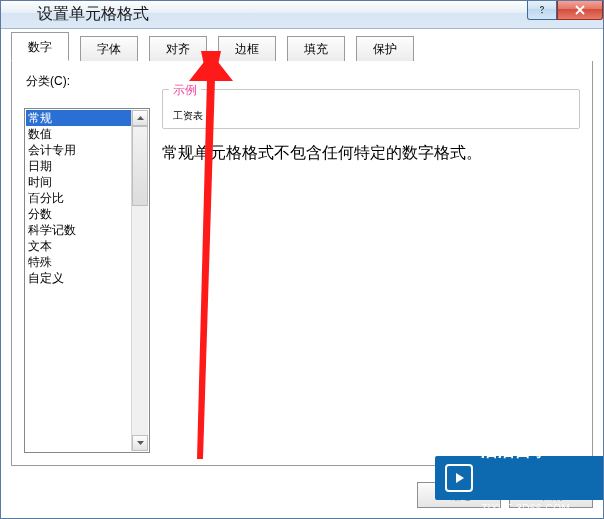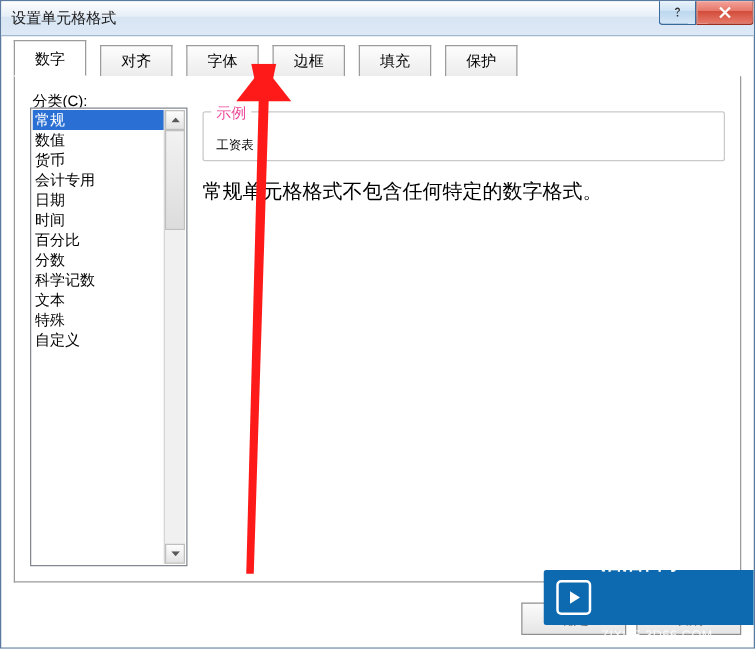--- a/index.html
+++ b/index.html
@@ -1,30 +1,30 @@
 <!DOCTYPE html>
 <html><head>
 <meta charset="utf-8">
 <style>
   html,body{margin:0;padding:0;font-family:"Microsoft YaHei","SimSun",Tahoma,sans-serif;font-size:12px;color:#000;background:#fff;}
   .window{width:604px;height:519px;position:relative;background:#fff;border:1px solid #5a7aa0;box-sizing:border-box;overflow:hidden;}
   .titlebar{height:27px;background:linear-gradient(#fdfefe,#e6eef7 45%,#d7e4f2 46%,#dde9f7);border-bottom:1px solid #9fb7cf;display:flex;align-items:center;padding:0 0 0 8px;position:relative;}
-  .titlebar .title{font-size:12px;color:#1a1a1a;}
+  .titlebar .title{font-size:16px;color:#1a1a1a;margin-left:28px;}
   .win-btns{position:absolute;right:0;top:-1px;display:flex;}
   .win-btn{width:28px;height:19px;border:1px solid #3a6a9b;border-top:none;background:linear-gradient(#eaf3fb,#cfe3f5 45%,#bcd7ee 46%,#d4e6f6);display:flex;align-items:center;justify-content:center;}
   .win-btn.help{border-radius:0 0 0 3px;}
   .win-btn.close{width:44px;background:linear-gradient(#f5a8a0,#e6786a 45%,#d24b3a 46%,#e77a6a);border-color:#9a2f1f;border-radius:0 0 3px 0;}
   .win-btn svg{display:block;}
   .body{position:absolute;left:10px;right:10px;top:36px;bottom:10px;}
   .tabs{display:flex;height:24px;align-items:flex-end;gap:12px;}
   .tab{border:1px solid #9b9b9b;border-bottom:none;background:linear-gradient(#fdfdfd,#ececec);padding:4px 16px 3px;margin-right:-1px;font-size:12px;color:#000;cursor:default;white-space:nowrap;}
   .tab.active{background:#fff;padding-top:6px;padding-bottom:4px;border-bottom:1px solid #fff;position:relative;z-index:2;}
   .panel{border:1px solid #9b9b9b;border-top:none;position:absolute;left:0;right:0;top:24px;bottom:42px;background:#fff;padding:12px 12px 12px 12px;box-sizing:border-box;}
   .category-label{margin:0 0 2px 2px;}
-  .listbox{position:absolute;left:12px;top:25px;width:126px;bottom:12px;border:1px solid #828790;background:#fff;box-sizing:border-box;}
+  .listbox{position:absolute;left:12px;top:47px;width:126px;bottom:12px;border:1px solid #828790;background:#fff;box-sizing:border-box;}
   .listbox .items{position:absolute;left:1px;right:17px;top:1px;bottom:1px;overflow:hidden;}
   .lb-item{height:16px;line-height:16px;padding:0 2px;white-space:nowrap;}
   .lb-item.selected{background:#2a6fd4;color:#fff;}
   .scrollbar{position:absolute;right:1px;top:1px;bottom:1px;width:16px;background:#f0f0f0;border-left:1px solid #d6d6d6;}
   .sb-btn{height:16px;background:linear-gradient(#fdfdfd,#e3e3e3);border:1px solid #bfbfbf;box-sizing:border-box;display:flex;align-items:center;justify-content:center;}
   .sb-btn.bottom{position:absolute;bottom:0;left:0;right:0;}
   .sb-thumb{position:absolute;left:0;right:0;top:16px;height:80px;background:linear-gradient(#f2f2f2,#dcdcdc);border:1px solid #bfbfbf;box-sizing:border-box;}
   .right-area{position:absolute;left:150px;right:12px;top:12px;}
   .sample-group{border:1px solid #c9c9c9;border-radius:2px;padding:18px 10px 8px 10px;position:relative;height:40px;box-sizing:border-box;margin-top:16px;}
   .sample-group .legend{position:absolute;top:-8px;left:6px;background:#fff;padding:0 4px;color:#ec4899;}
@@ -60,36 +60,35 @@
             <path d="M2 1l8 8M10 1L2 9" stroke="#fff" stroke-width="1.8"></path>
           </svg>
       </div>
     </div>
   </div>
 
   <div class="body">
 
     <div class="tabs">
       <div class="tab active">数字</div>
+      <div class="tab">字体</div>
       <div class="tab">对齐</div>
-      <div class="tab">字体</div>
       <div class="tab">边框</div>
       <div class="tab">填充</div>
       <div class="tab">保护</div>
     </div>
 
     <div class="panel">
 
       <div class="category-label">分类(C):</div>
 
       <div class="listbox">
         <div class="items">
           <div class="lb-item selected">常规</div>
           <div class="lb-item">数值</div>
-          <div class="lb-item">货币</div>
           <div class="lb-item">会计专用</div>
           <div class="lb-item">日期</div>
           <div class="lb-item">时间</div>
           <div class="lb-item">百分比</div>
           <div class="lb-item">分数</div>
           <div class="lb-item">科学记数</div>
           <div class="lb-item">文本</div>
           <div class="lb-item">特殊</div>
           <div class="lb-item">自定义</div>
         </div>

